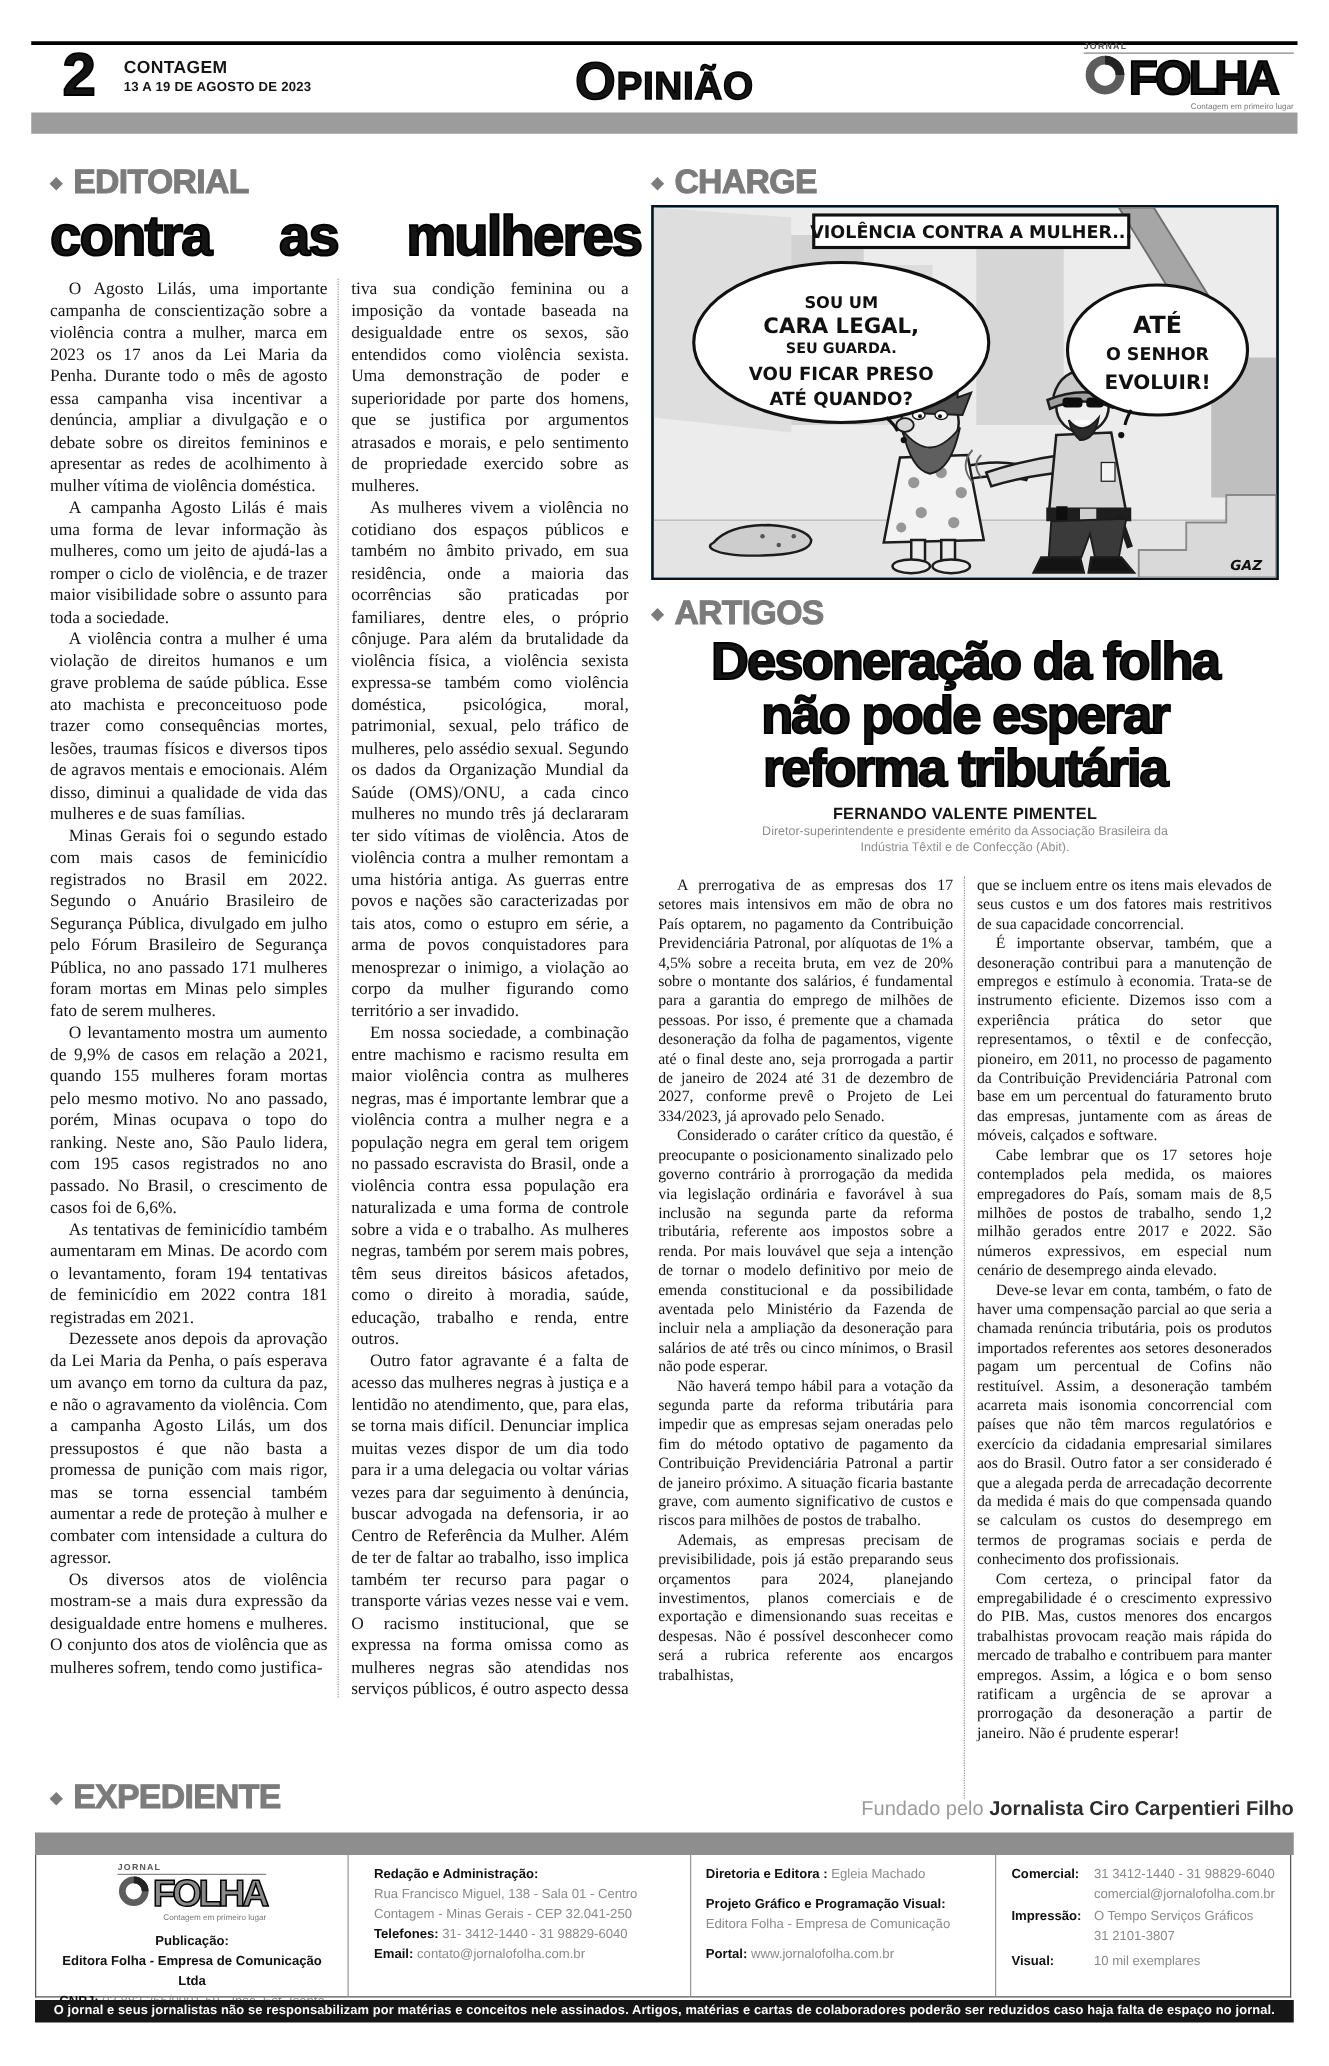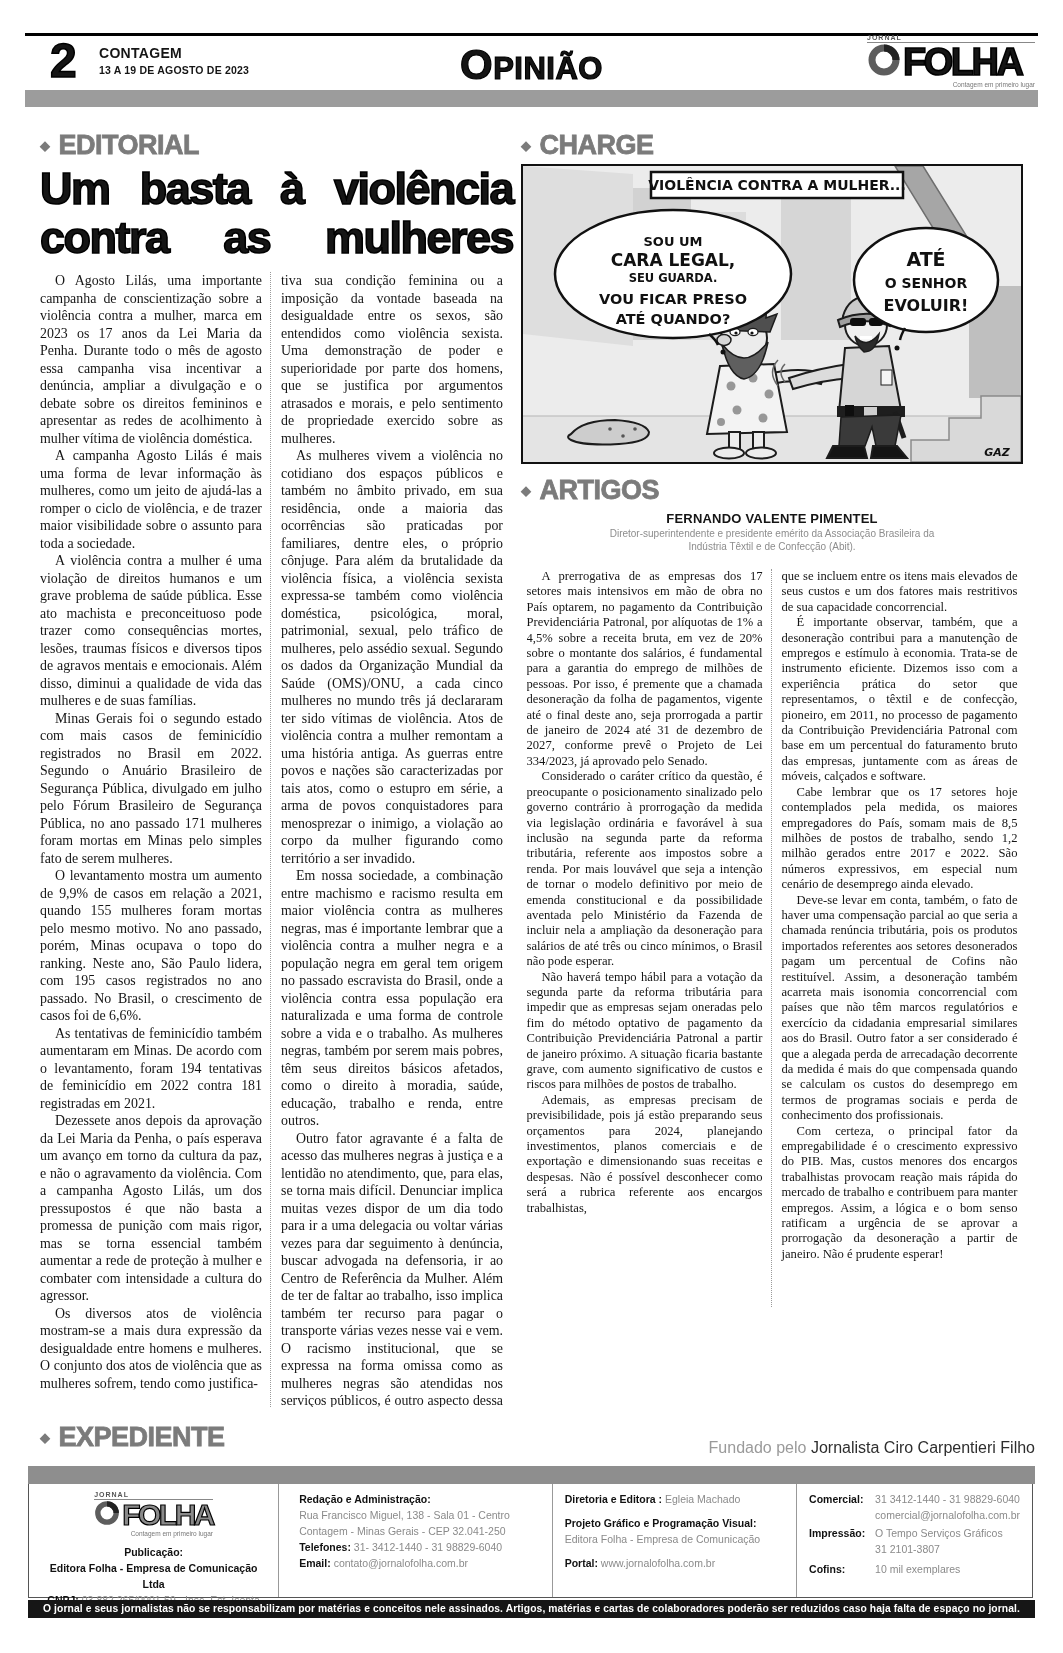--- a/index.html
+++ b/index.html
@@ -56,21 +56,21 @@
   .ar-col { width:236px; height:738px; font-size:12.6px; line-height:15.4px; }
   .ar-cols { margin-top:7px;justify-content:center; }
 
   
   .cartoon-frame svg text { font-family:"DejaVu Sans", sans-serif; fill:#111; }
 
   
   .exp-label { position:absolute; left:40px; top:1424px; }
   .founder-line { position:absolute; right:28px; top:1440px; width:640px; text-align:right;
                   font:16px/1 "Liberation Sans", sans-serif; color:#9a9a9a; }
-  .founder-line b { color:#2e2e2e; font-weight:normal;margin-top:25px; }
+  .founder-line b { color:#2e2e2e; font-weight:bold;margin-top:25px; }
   .exp-graybar { position:absolute; left:28px; top:1466px; width:1007px; height:18px; background:#8e8e8e; }
   .exp-box { position:absolute; left:28px; top:1484px; width:1005px; height:114px; border:1px solid #555;
              border-top:none; display:flex; font-family:"Liberation Sans", sans-serif; box-sizing:border-box; }
   .exp-cell { padding:7px 12px 4px; font-size:10.5px; line-height:16px; color:#8a8a8a; }
   .exp-cell b, .exp-cell .blk { color:#111; font-weight:bold; }
   .exp-cell + .exp-cell { border-left:1px solid #999; }
   .cellA { width:236px; text-align:center; }
   .cellB { width:252px;padding-left:20px; }
   .cellC { width:230px; }
   .cellD { flex:1; }
@@ -110,21 +110,20 @@
     <div class="logo-tag">Contagem em primeiro lugar</div>
   </div>
   <div class="hdr-graybar"></div>
 
   <section class="editorial">
     <div class="sec-label">
       <span class="dia">◆</span>
       <span>EDITORIAL</span>
     </div>
     <div class="ed-headline">
-      <div class="hl-line">Um basta à violência</div>
       <div class="hl-line">contra as mulheres</div>
     </div>
     <div class="cols">
       <div class="bodycol ed-col">
         <p>O Agosto Lilás, uma importante campanha de conscientização sobre a violência contra a mulher, marca em 2023 os 17 anos da Lei Maria da Penha. Durante todo o mês de agosto essa campanha visa incentivar a denúncia, ampliar a divulgação e o debate sobre os direitos femininos e apresentar as redes de acolhimento à mulher vítima de violência doméstica.</p>
         <p>A campanha Agosto Lilás é mais uma forma de levar informação às mulheres, como um jeito de ajudá-las a romper o ciclo de violência, e de trazer maior visibilidade sobre o assunto para toda a sociedade.</p>
         <p>A violência contra a mulher é uma violação de direitos humanos e um grave problema de saúde pública. Esse ato machista e preconceituoso pode trazer como consequências mortes, lesões, traumas físicos e diversos tipos de agravos mentais e emocionais. Além disso, diminui a qualidade de vida das mulheres e de suas famílias.</p>
         <p>Minas Gerais foi o segundo estado com mais casos de feminicídio registrados no Brasil em 2022. Segundo o Anuário Brasileiro de Segurança Pública, divulgado em julho pelo Fórum Brasileiro de Segurança Pública, no ano passado 171 mulheres foram mortas em Minas pelo simples fato de serem mulheres.</p>
         <p>O levantamento mostra um aumento de 9,9% de casos em relação a 2021, quando 155 mulheres foram mortas pelo mesmo motivo. No ano passado, porém, Minas ocupava o topo do ranking. Neste ano, São Paulo lidera, com 195 casos registrados no ano passado. No Brasil, o crescimento de casos foi de 6,6%.</p>
         <p>As tentativas de feminicídio também aumentaram em Minas. De acordo com o levantamento, foram 194 tentativas de feminicídio em 2022 contra 181 registradas em 2021.</p>
@@ -242,20 +241,25 @@
 
         <text x="474" y="290" text-anchor="middle" font-size="11" font-weight="bold" font-style="italic">GAZ</text>
       </svg>
     </div>
 
     <div class="sec-label artigos-label">
       <span class="dia">◆</span>
       <span>ARTIGOS</span>
     </div>
 
+    <div class="ar-headline">
+      <div>Desoneração da folha</div>
+      <div>não pode esperar</div>
+      <div>reforma tributária</div>
+    </div>
 
     <div class="byline">
       <div class="author">FERNANDO VALENTE PIMENTEL</div>
       <div class="bio">Diretor-superintendente e presidente emérito da Associação Brasileira da Indústria Têxtil e de Confecção (Abit).</div>
     </div>
 
     <div class="cols ar-cols">
       <div class="bodycol ar-col">
         <p>A prerrogativa de as empresas dos 17 setores mais intensivos em mão de obra no País optarem, no pagamento da Contribuição Previdenciária Patronal, por alíquotas de 1% a 4,5% sobre a receita bruta, em vez de 20% sobre o montante dos salários, é fundamental para a garantia do emprego de milhões de pessoas. Por isso, é premente que a chamada desoneração da folha de pagamentos, vigente até o final deste ano, seja prorrogada a partir de janeiro de 2024 até 31 de dezembro de 2027, conforme prevê o Projeto de Lei 334/2023, já aprovado pelo Senado.</p>
         <p>Considerado o caráter crítico da questão, é preocupante o posicionamento sinalizado pelo governo contrário à prorrogação da medida via legislação ordinária e favorável à sua inclusão na segunda parte da reforma tributária, referente aos impostos sobre a renda. Por mais louvável que seja a intenção de tornar o modelo definitivo por meio de emenda constitucional e da possibilidade aventada pelo Ministério da Fazenda de incluir nela a ampliação da desoneração para salários de até três ou cinco mínimos, o Brasil não pode esperar.</p>
@@ -330,21 +334,21 @@
         </span>
       </div>
       <div class="drow">
         <span class="dl">Impressão:</span>
         <span>
           <span>O Tempo Serviços Gráficos</span><br>
           <span>31 2101-3807</span>
         </span>
       </div>
       <div class="drow" style="margin-top:4px;">
-        <span class="dl">Cofins:</span>
+        <span class="dl">Visual:</span>
         <span>10 mil exemplares</span>
       </div>
     </div>
   </div>
 
   <div class="footer-bar">O jornal e seus jornalistas não se responsabilizam por matérias e conceitos nele assinados. Artigos, matérias e cartas de colaboradores poderão ser reduzidos caso haja falta de espaço no jornal.</div>
 
 </div>
 
 </body></html>

